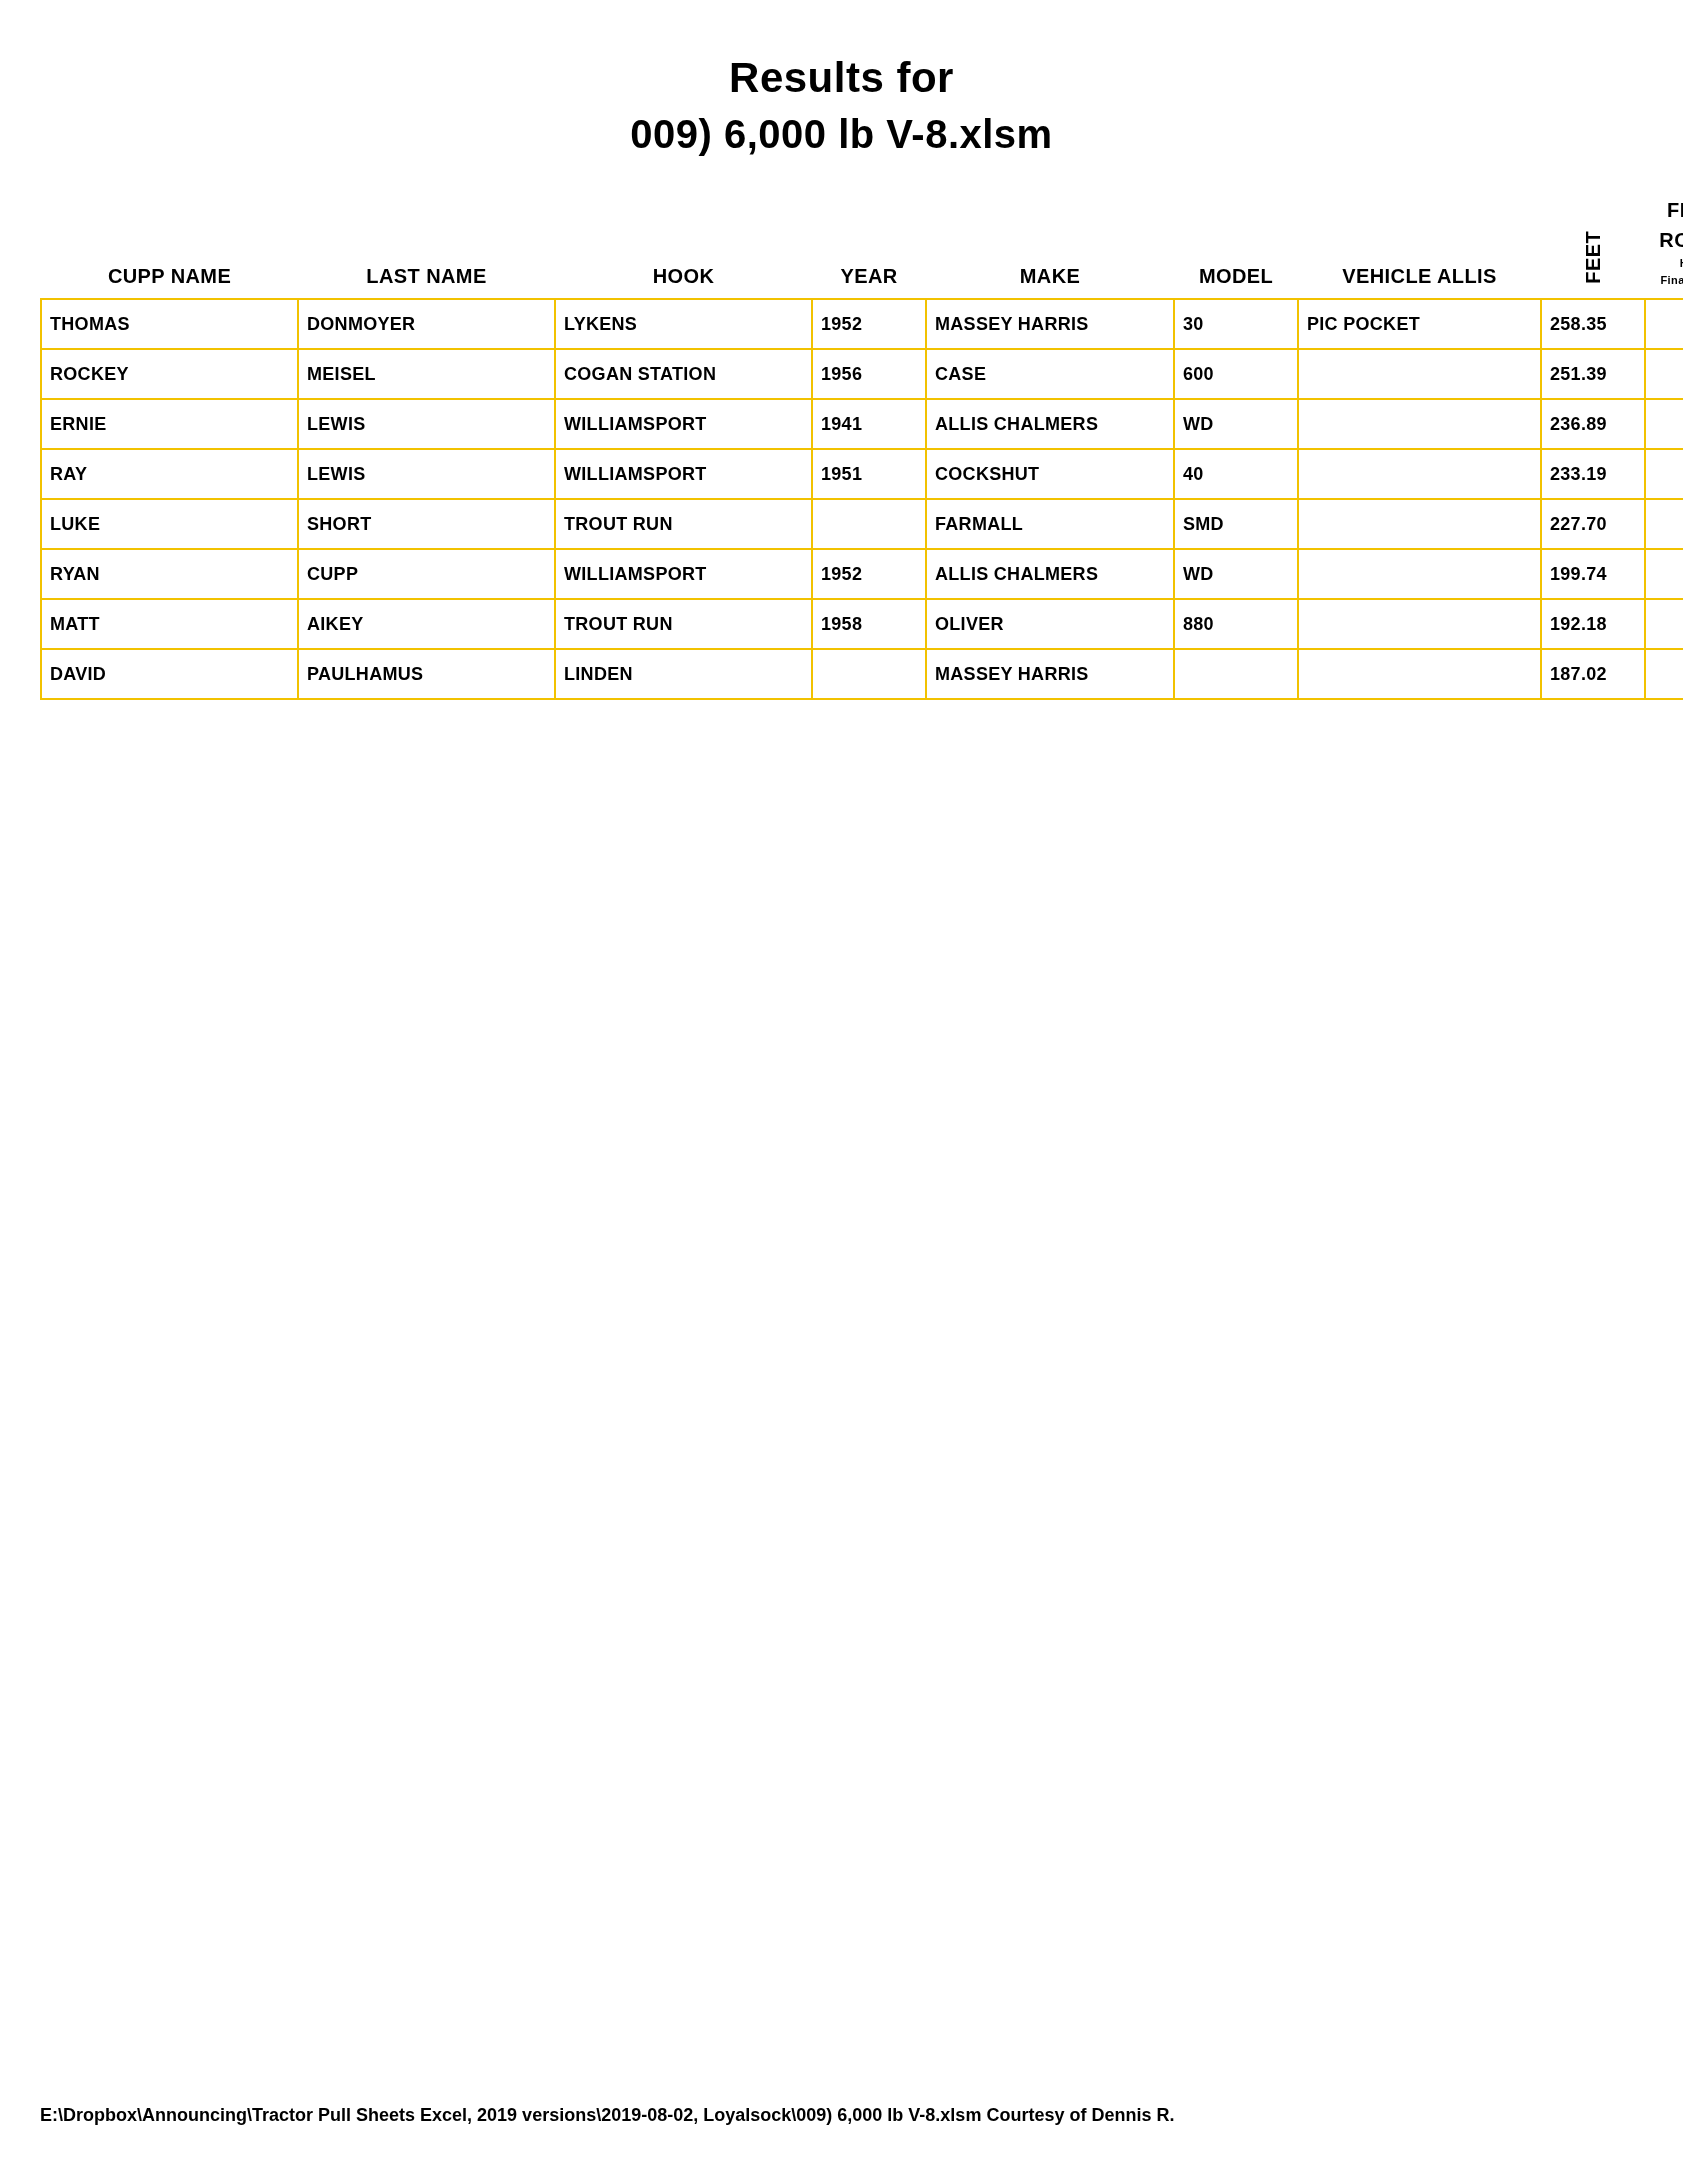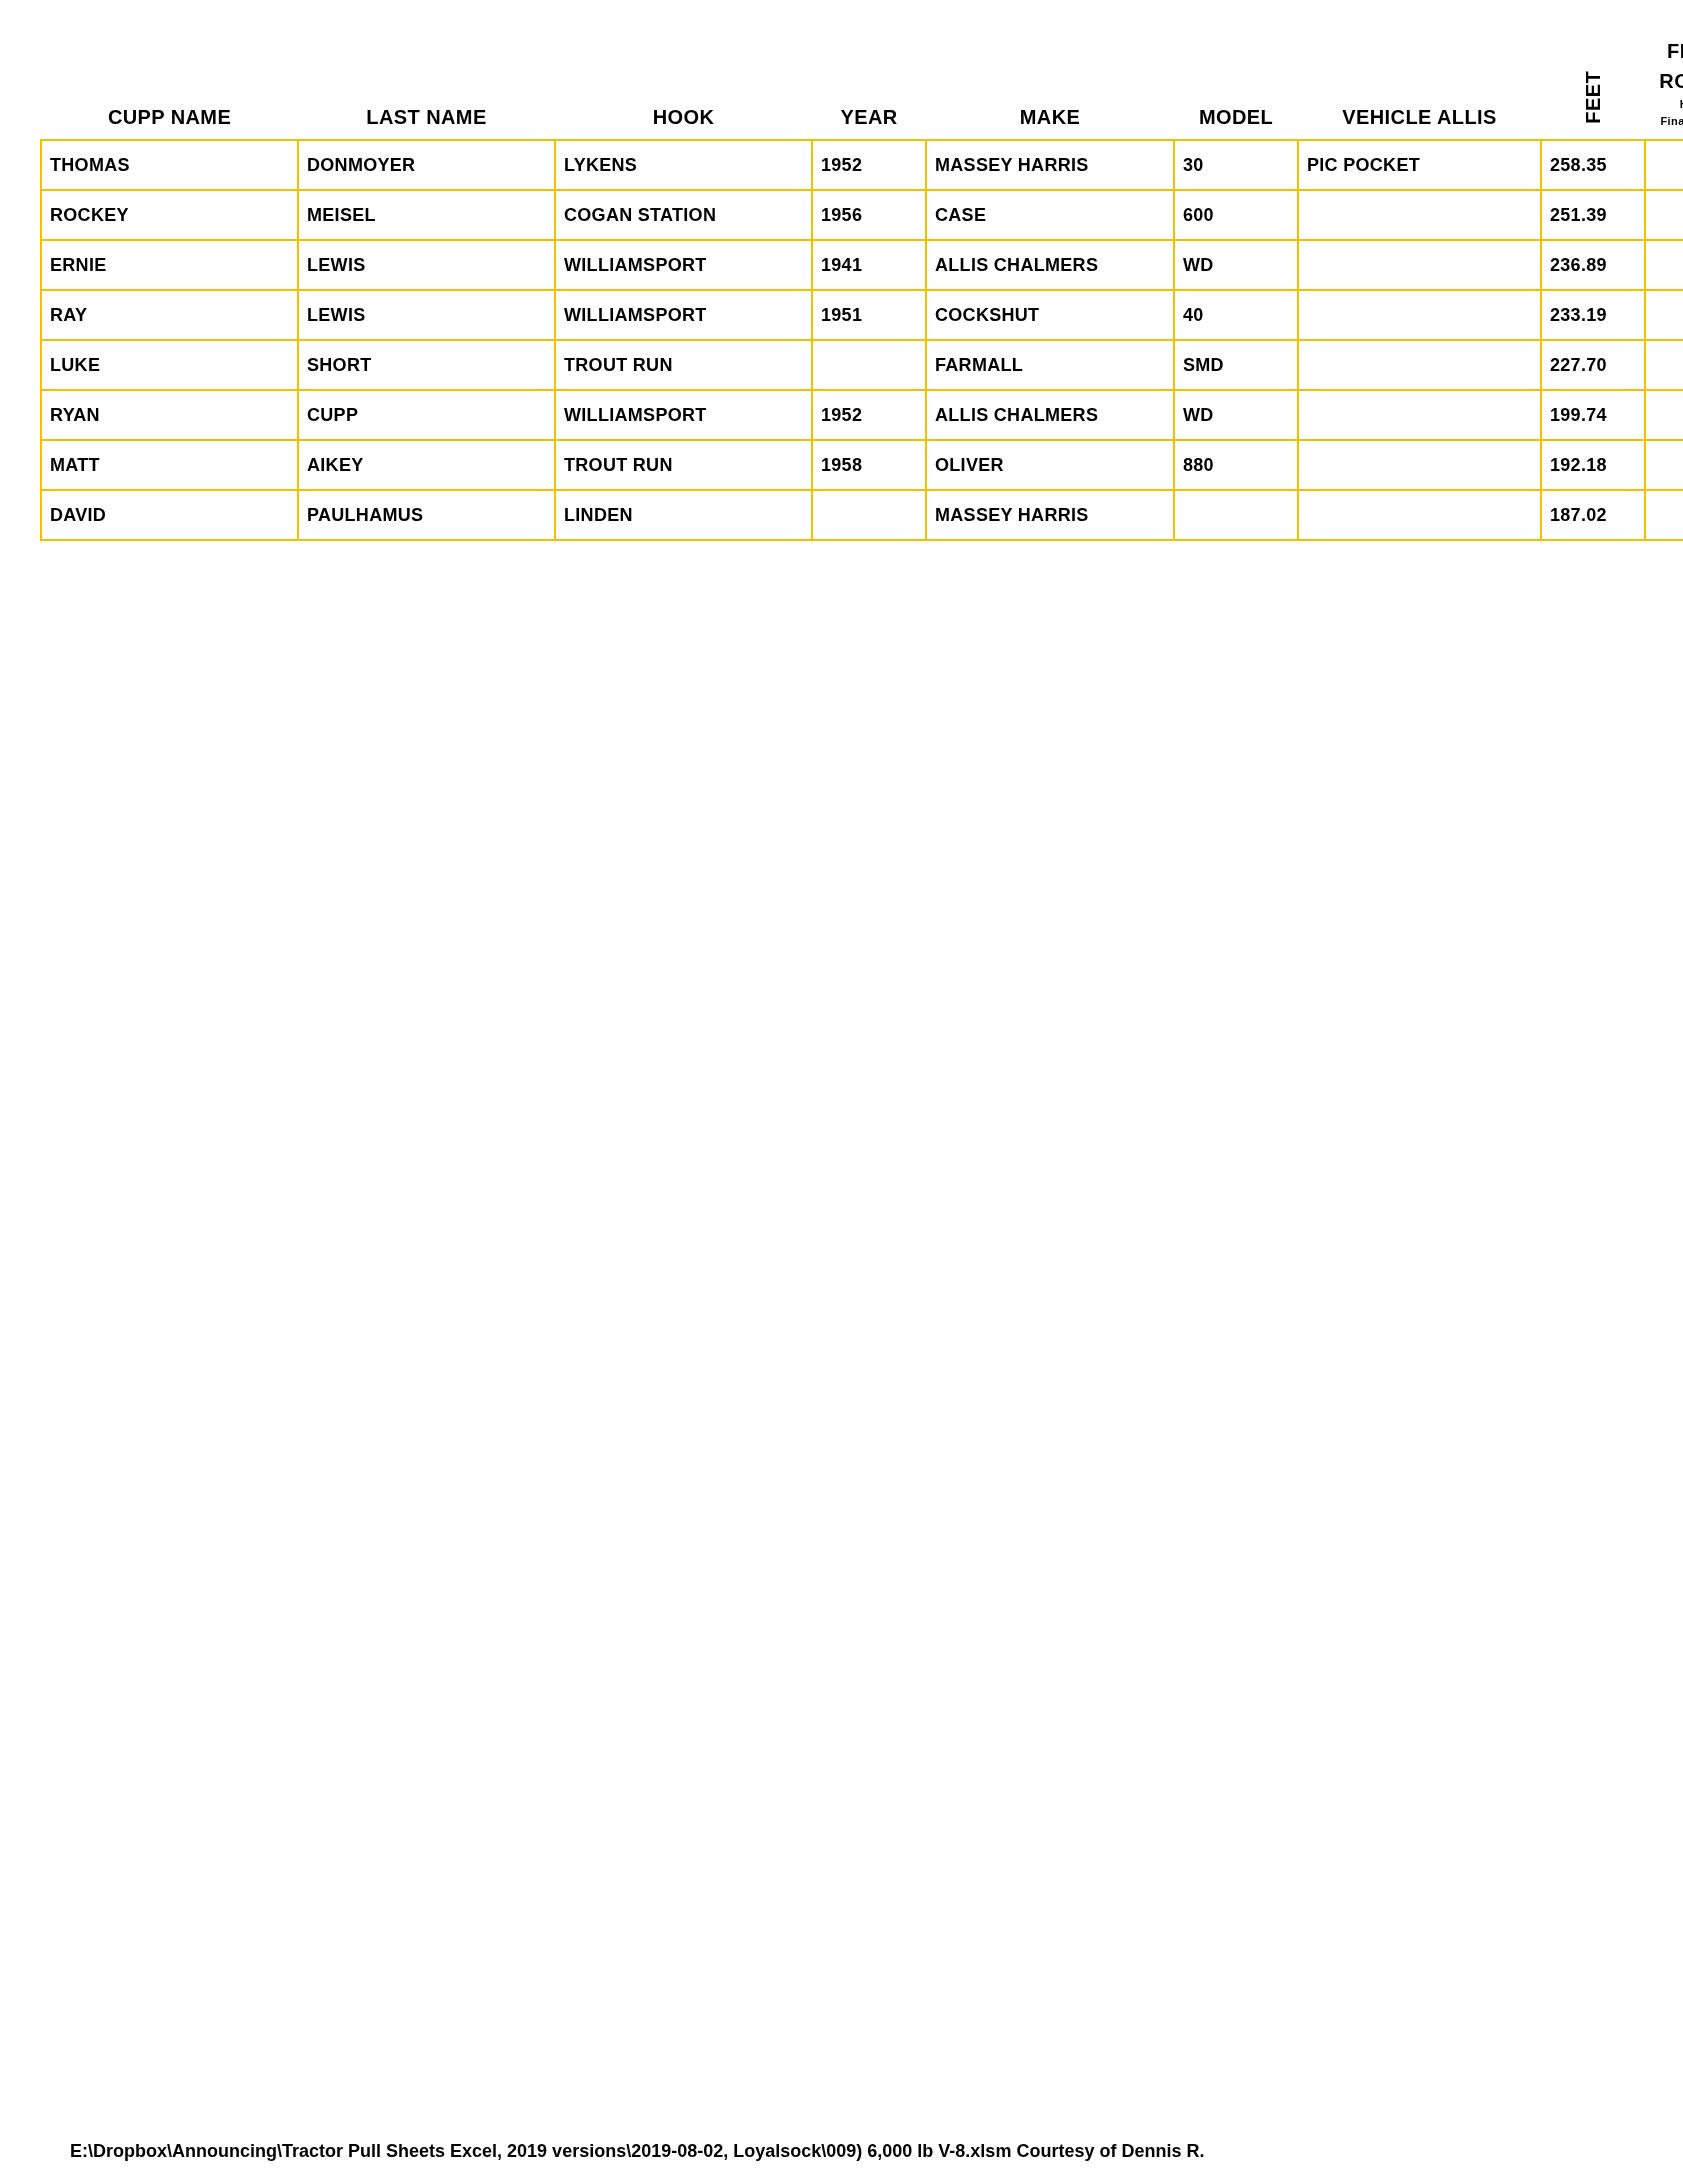--- a/index.html
+++ b/index.html
@@ -107,35 +107,38 @@
   .c-place  { width: 104px; }
 
   .footer {
     position: absolute;
     left: 40px;
     right: 40px;
     bottom: 48px;
     font-size: 18px;
     font-weight: bold;
     line-height: 1.55;
-    margin-left: 30px;
   }
   .footer .line2 {
     display: block;
   }
   .footer .printed {
     display: inline-block;
     margin-left: 85px;
   }
 </style>
 </head>
 <body>
 
 <div class="page">
 
+  <div class="title-block">
+    <div class="title-line1">Results for</div>
+    <div class="title-line2">009) 6,000 lb V-8.xlsm</div>
+  </div>
 
   <table class="results">
     <colgroup>
       <col class="c-first">
         <col class="c-last">
         <col class="c-city">
         <col class="c-year">
       <col class="c-make">
         <col class="c-model">
         <col class="c-vname">

